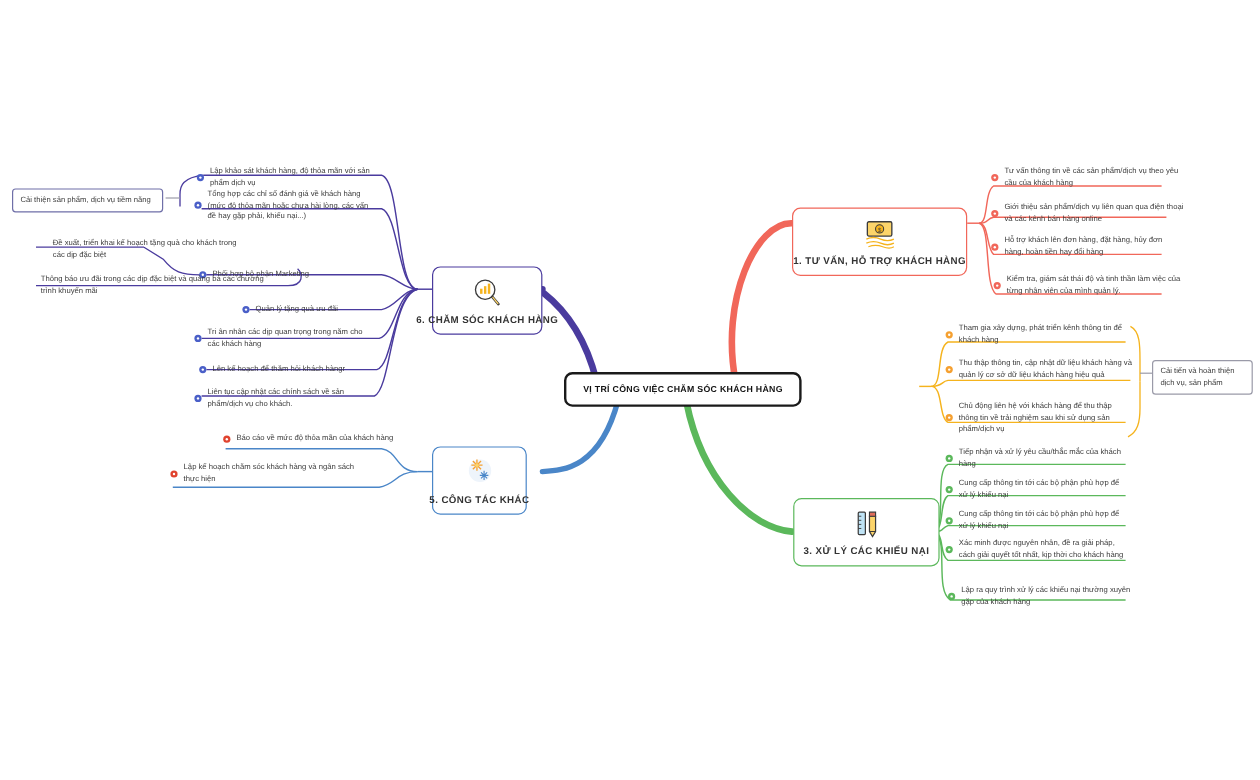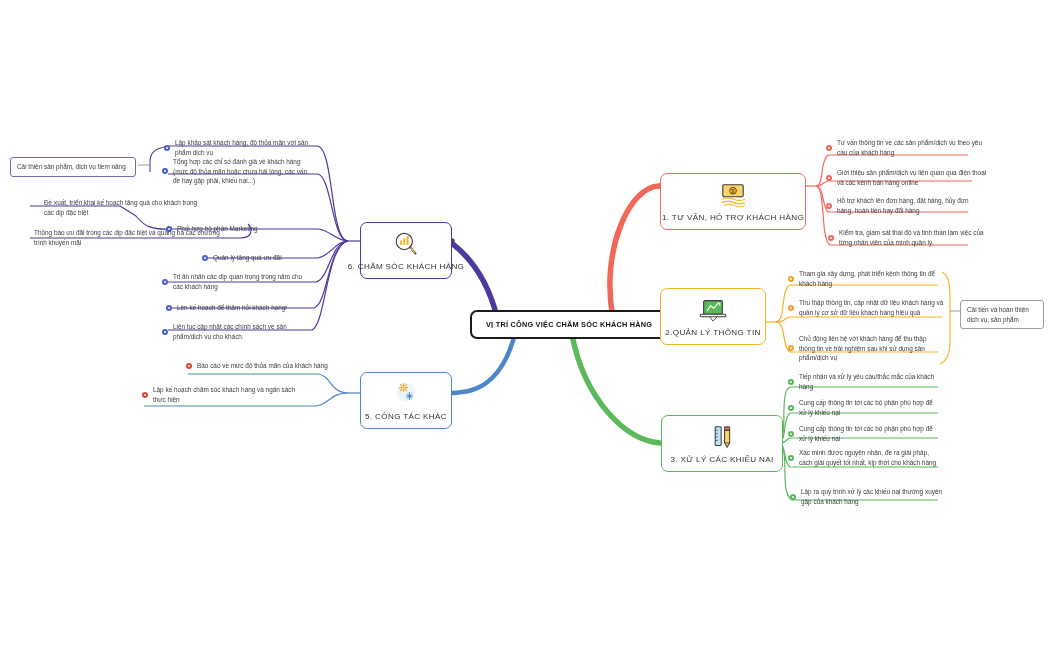--- a/index.html
+++ b/index.html
@@ -39,20 +39,21 @@
     border-style: solid;
     padding: 6px 10px 7px;
     text-align: center;
   }
   .branch-label {
     font-size: 8.1px;
     color: #333333;
     letter-spacing: .35px;
     white-space: nowrap;
     margin-top: 3px;
+    font-weight: bold;
   }
   .branch-icon { width: 34px; height: 30px; display:block; }
 
   .leaf {
     position: absolute;
     display: flex;
     align-items: center;
     gap: 5px;
   }
   .leaf-text {
@@ -172,30 +173,20 @@
   </div>
   <div class="leaf" style="left:826px; top:196px; width:160px;">
     <span class="bullet" style="background:#f1675a;"></span>
     <span class="leaf-text">Hỗ trợ khách lên đơn hàng, đặt hàng, hủy đơn hàng, hoàn tiền hay đổi hàng</span>
   </div>
   <div class="leaf" style="left:828px; top:228px; width:160px;">
     <span class="bullet" style="background:#f1675a;"></span>
     <span class="leaf-text">Kiểm tra, giám sát thái độ và tinh thần làm việc của từng nhân viên của mình quản lý.</span>
   </div>
 
-  <div class="node branch-node" style="left:660px; top:288px; width:106px; border-color:#f5b31d;">
-    <svg class="branch-icon" viewBox="0 0 40 34">
-      <rect x="9" y="6" width="22" height="16" rx="1.5" fill="#5bb85b" stroke="#3b3b3b" stroke-width="1.3"></rect>
-      <path d="M13 18 L 17 12 L 21 15 L 26 9" stroke="#ffffff" stroke-width="1.3" fill="none"></path>
-      <path d="M25 9 h 3 v 3" stroke="#ffffff" stroke-width="1.2" fill="none"></path>
-      <rect x="5" y="22" width="30" height="3" rx="1.2" fill="#ffffff" stroke="#3b3b3b" stroke-width="1.2"></rect>
-      <path d="M16 25 L 20 30 L 25 25" stroke="#3b3b3b" stroke-width="1" fill="none"></path>
-    </svg>
-    <span class="branch-label">2.QUẢN LÝ THÔNG TIN</span>
-  </div>
 
   <div class="leaf" style="left:788px; top:269px; width:152px;">
     <span class="bullet" style="background:#f5a030;"></span>
     <span class="leaf-text">Tham gia xây dựng, phát triển kênh thông tin để khách hàng</span>
   </div>
   <div class="leaf" style="left:788px; top:298px; width:156px;">
     <span class="bullet" style="background:#f5a030;"></span>
     <span class="leaf-text">Thu thập thông tin, cập nhật dữ liệu khách hàng và quản lý cơ sở dữ liệu khách hàng hiệu quả</span>
   </div>
   <div class="leaf" style="left:788px; top:334px; width:152px;">
@@ -283,21 +274,21 @@
   <div class="boxed-note" style="left:10px; top:157px; width:126px;">
     <span>Cải thiện sản phẩm, dịch vụ tiềm năng</span>
   </div>
   <div class="plain-text" style="left:44px; top:198px; width:160px;">
     <span>Đề xuất, triển khai kế hoạch tặng quà cho khách trong các dịp đặc biệt</span>
   </div>
   <div class="plain-text" style="left:34px; top:228px; width:186px;">
     <span>Thông báo ưu đãi trong các dịp đặc biệt và quảng bá các chương trình khuyến mãi</span>
   </div>
 
-  <div class="node branch-node" style="left:360px; top:372px; width:92px; border-color:#4a86c8;">
+  <div class="node branch-node" style="left:360px; top:372px; width:79px; border-color:#4a86c8;">
     <svg class="branch-icon" viewBox="0 0 40 34">
       <ellipse cx="20" cy="15" rx="11" ry="11" fill="#eef4fb"></ellipse>
       <g stroke="#f5a030" stroke-width="1.3">
         <path d="M17 4 v11 M11.5 9.5 L 22.5 9.5 M13 5.5 L 21 13.5 M21 5.5 L 13 13.5"></path>
       </g>
       <circle cx="17" cy="9.5" r="1.8" fill="#fcd46a"></circle>
       <g stroke="#4a86c8" stroke-width="1.1">
         <path d="M24 15 v9 M19.8 19.5 L 28.2 19.5 M21 16.5 L 27 22.5 M27 16.5 L 21 22.5"></path>
       </g>
       <circle cx="24" cy="19.5" r="1.4" fill="#4a86c8"></circle>

